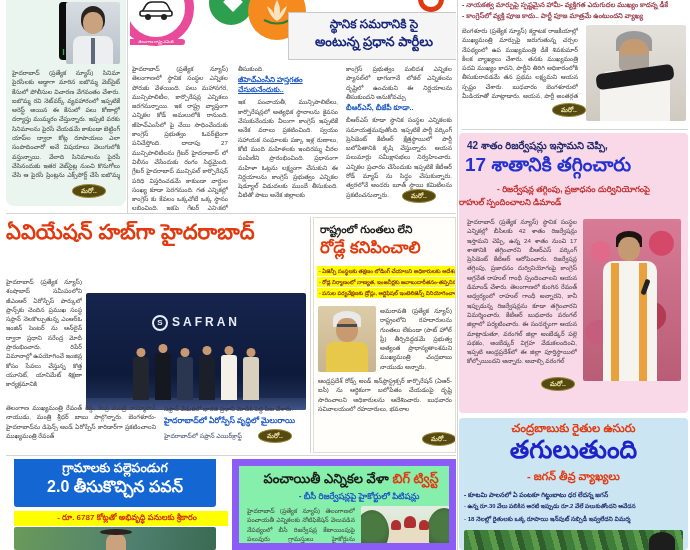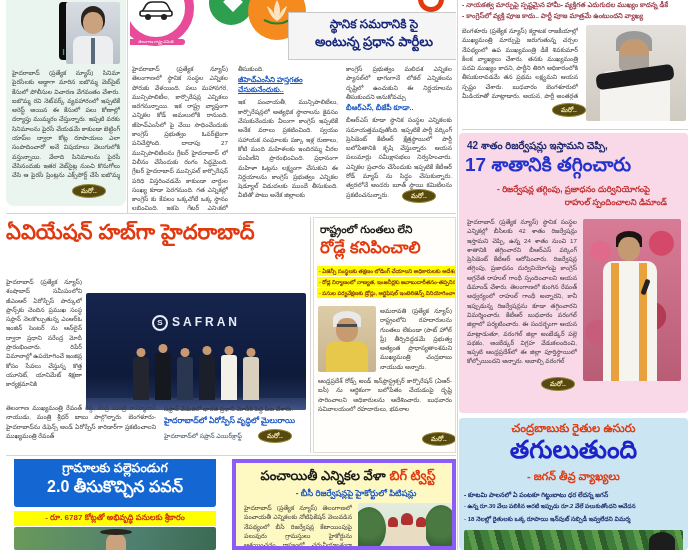--- a/index.html
+++ b/index.html
@@ -123,21 +123,21 @@
     </div>
     <button class="more-btn" style="left:90px;top:103px;">మరో..</button>
   </div>
 
   <div class="divider-h" style="left:462px;top:129px;width:226px;"></div>
 
   <div class="card" style="left:459px;top:133px;width:229px;height:280px;background:#f9d9e7;border-radius:4px;">
     <div class="abs" style="left:8px;top:7px;width:214px;font-size:10px;font-weight:bold;color:#222a6e;cursor:pointer;white-space:nowrap;overflow:hidden;">42 శాతం రిజర్వేషన్లు ఇస్తామని చెప్పి,</div>
     <div class="abs" style="left:6px;top:21px;width:218px;font-size:19px;font-weight:bold;color:#2433cf;cursor:pointer;white-space:nowrap;overflow:hidden;">17 శాతానికి తగ్గించారు</div>
     <div class="abs" style="left:0;top:51px;width:229px;text-align:center;font-size:8.4px;font-weight:bold;color:#c22f2f;">- రిజర్వేషన్ల తగ్గింపు, ప్రజాధనం దుర్వినియోగంపై</div>
-    <div class="abs" style="left:0;top:64px;width:208px;text-align:right;font-size:8.4px;font-weight:bold;color:#c22f2f;">రాహుల్ స్పందించాలని డిమాండ్</div>
+    <div class="abs" style="left:0;top:64px;width:229px;text-align:left;font-size:8.4px;font-weight:bold;color:#c22f2f;">రాహుల్ స్పందించాలని డిమాండ్</div>
     <div class="body-txt" style="left:8px;top:84px;width:110px;height:155px;">హైదరాబాద్ (ప్రత్యేక న్యూస్) స్థానిక సంస్థల ఎన్నికల్లో బీసీలకు 42 శాతం రిజర్వేషన్లు ఇస్తామని చెప్పి, ఉన్న 24 శాతం నుంచి 17 శాతానికి తగ్గించారని బీఆర్ఎస్ వర్కింగ్ ప్రెసిడెంట్ కేటీఆర్ ఆరోపించారు. రిజర్వేషన్ల తగ్గింపు, ప్రజాధనం దుర్వినియోగంపై కాంగ్రెస్ అగ్రనేత రాహుల్ గాంధీ స్పందించాలని ఆయన డిమాండ్ చేశారు. తెలంగాణలో కుంగిన రేవంత్ అధ్వర్యంలో రాహుల్ గాంధీ అన్నారని, కానీ ఇప్పుడున్న రిజర్వేషన్లను కూడా తగ్గించారని విమర్శించారు. కేటీఆర్ బుధవారం వరంగల్ జిల్లాలో పర్యటించారు. ఈ సందర్భంగా ఆయన మాట్లాడుతూ, వరంగల్ జిల్లా అంబేడ్కర్ పల్లె పథకం, అంబేడ్కర్ విగ్రహ వేడుకలందించి, ఇప్పటి ఆంధ్రప్రదేశ్‌లో ఈ జిల్లా పూర్తిస్థాయిలో కోల్పోయిందని అన్నారు. అవాల్సి వరంగల్</div>
     <div class="photo" style="left:124px;top:86px;width:98px;height:162px;background:
                 radial-gradient(circle at 18% 20%, #e06a8a 10px, transparent 11px),
                 radial-gradient(circle at 80% 15%, #d4486a 12px, transparent 13px),
                 radial-gradient(circle at 70% 60%, #b23a52 14px, transparent 15px),
                 radial-gradient(circle at 15% 70%, #c75d7d 12px, transparent 13px),
                 linear-gradient(#d87b96,#b95c76);">
       <div class="abs" style="left:33px;top:12px;width:26px;height:16px;background:#1c1410;border-radius:50% 50% 0 0;"></div>
       <div class="abs" style="left:35px;top:18px;width:22px;height:24px;background:#c49a72;border-radius:45%;"></div>
       <div class="abs" style="left:20px;top:42px;width:54px;height:120px;background:#f6f4ee;border-radius:10px 10px 0 0;"></div>
@@ -209,28 +209,28 @@
     <button class="more-btn" style="left:108px;top:214px;">మరో..</button>
   </div>
 
   <div class="divider-h" style="left:6px;top:455px;width:450px;"></div>
 
   <div class="card" style="left:6px;top:459px;width:222px;height:91px;">
     <div class="abs" style="left:8px;top:-2px;width:202px;height:50px;background:#1467d2;border-radius:3px;text-align:center;color:#fff;font-weight:bold;cursor:pointer;">
       <div style="font-size:12.5px;margin-top:4px;">గ్రామాలకు పల్లెపండుగ</div>
       <div style="font-size:16px;">2.0 తీసుకొచ్చిన పవన్</div>
     </div>
-    <div class="abs yellow-line" style="left:8px;top:52px;width:202px;font-size:8px;text-align:center;color:#d42a10;padding:2px 0;white-space:nowrap;overflow:hidden;">- రూ. 6787 కోట్లతో అభివృద్ధి పనులకు శ్రీకారం</div>
+    <div class="abs yellow-line" style="left:8px;top:52px;width:202px;font-size:8px;text-align:center;color:#d42a10;padding:2px 12px;white-space:nowrap;overflow:hidden;">- రూ. 6787 కోట్లతో అభివృద్ధి పనులకు శ్రీకారం</div>
     <div class="photo" style="left:8px;top:68px;width:202px;height:23px;background:linear-gradient(100deg,#6a9a5a,#4f7f6f 60%,#3a6a52);">
       <div class="abs" style="left:92px;top:6px;width:20px;height:17px;background:#caa27e;border-radius:50% 50% 0 0;"></div>
       <div class="abs" style="left:86px;top:2px;width:32px;height:6px;background:#2b2320;border-radius:50%;"></div>
     </div>
   </div>
 
-  <div class="card" style="left:232px;top:459px;width:224px;height:91px;background:#fef9c3;border:4px solid #8b5cf6;box-sizing:border-box;">
+  <div class="card" style="left:232px;top:459px;width:224px;height:91px;background:#86efac;border:7px solid #8b5cf6;box-sizing:border-box;">
     <div class="abs" style="left:0;top:5px;width:224px;text-align:center;font-weight:bold;font-size:13px;cursor:pointer;white-space:nowrap;overflow:hidden;">
       <span style="color:#1a1a1a;">పంచాయితీ ఎన్నికల వేళా</span>
       <span style="color:#e23a10;">బిగ్ ట్విస్ట్</span>
     </div>
     <div class="abs" style="left:0;top:25px;width:224px;text-align:center;font-size:8.4px;font-weight:bold;color:#1b57c4;padding-left:8px;">- బీసీ రిజర్వేషన్లపై హైకోర్టులో పిటిషన్లు</div>
     <div class="body-txt" style="left:8px;top:40px;width:108px;height:48px;">హైదరాబాద్ (ప్రత్యేక న్యూస్) తెలంగాణలో పంచాయతీ ఎన్నికలకు నోటిఫికేషన్ వెలువడిన నేపథ్యంలో బీసీ రిజర్వేషన్ల కేటాయింపుపై పలువురు గ్రామస్తులు హైకోర్టును ఆశ్రయించడం రాష్ట్రంలో చర్చనీయాంశంగా మారింది. బీసీ అభ్యర్థుల తరఫు</div>
     <div class="photo" style="left:122px;top:40px;width:94px;height:48px;background:linear-gradient(#e4ecdf,#cfe0ca);">
       <div class="abs" style="left:-6px;top:4px;width:34px;height:44px;background:radial-gradient(circle at 50% 40%,#4a7a42 40%,#3a6534 70%);border-radius:50%;"></div>
       <div class="abs" style="left:66px;top:2px;width:34px;height:46px;background:radial-gradient(circle at 50% 40%,#4a7a42 40%,#3a6534 70%);border-radius:50%;"></div>
       <div class="abs" style="left:28px;top:22px;width:40px;height:26px;background:#e8dcc2;"></div>

